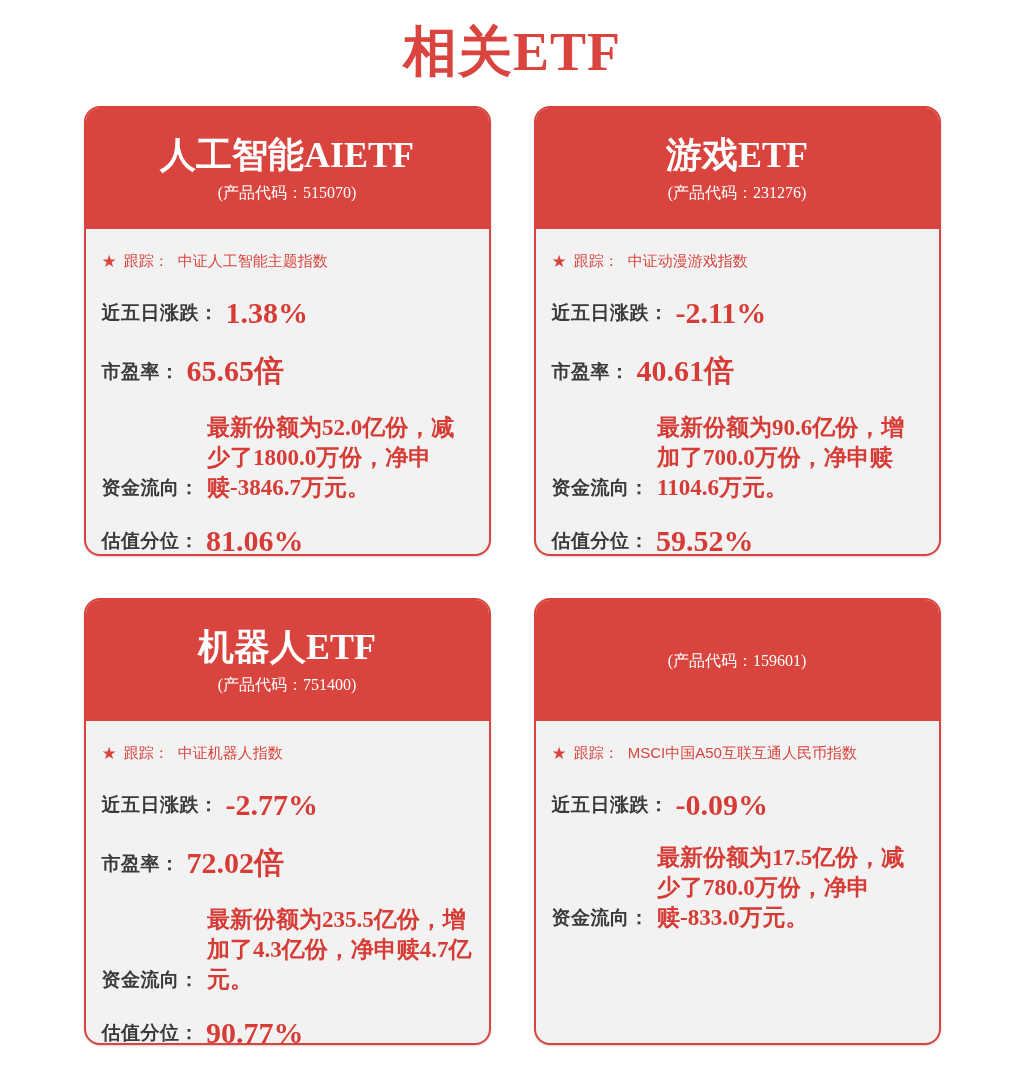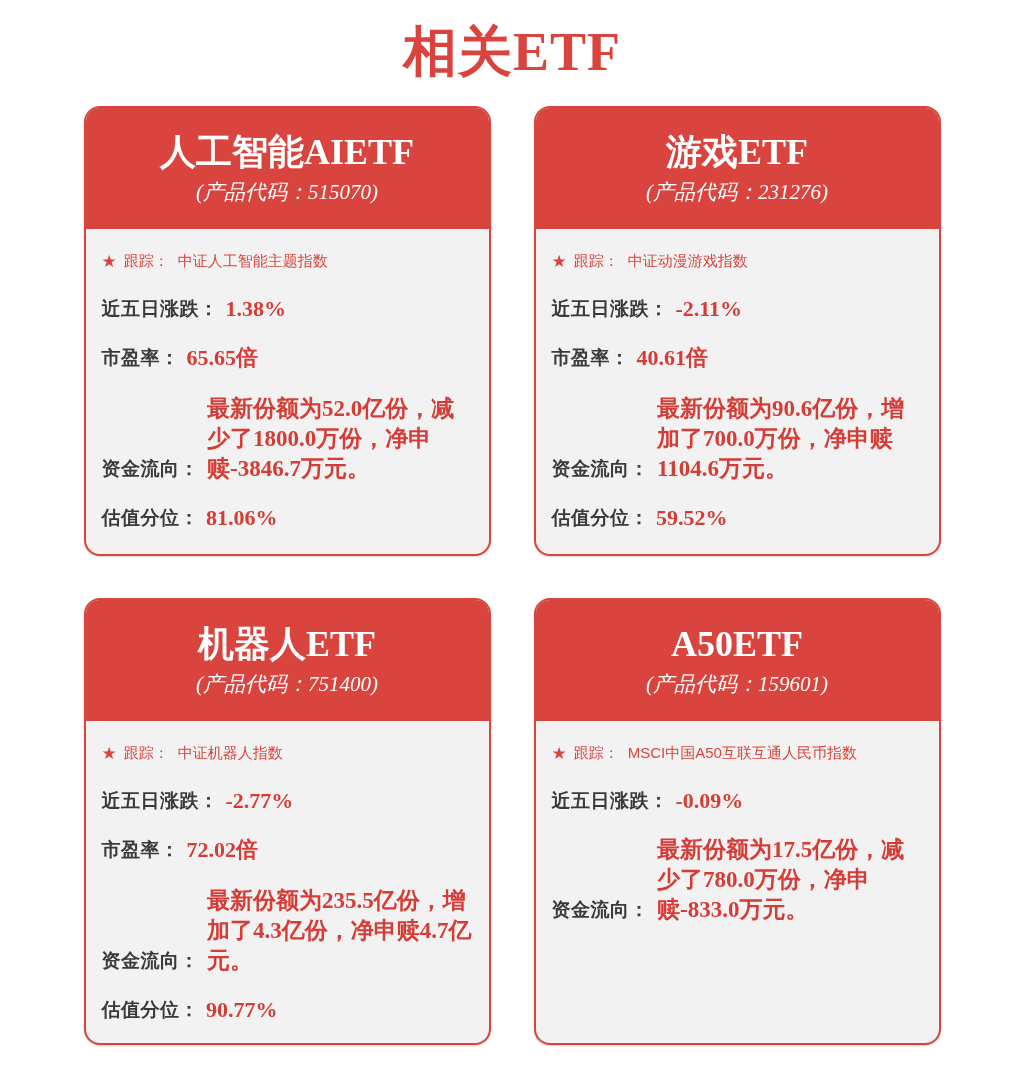--- a/index.html
+++ b/index.html
@@ -61,23 +61,22 @@
     color: var(--header-text);
     font-family: "Liberation Serif", "DejaVu Serif", serif;
     font-weight: 700;
     font-size: 36px;
     line-height: 1;
   }
   .card-code {
     color: var(--header-text);
     font-family: "Liberation Serif", "DejaVu Serif", serif;
     font-weight: 400;
-    font-size: 21px;
+    font-size: 16px;
     line-height: 1;
-    font-style: italic;
   }
   .card-body { padding: 23px 16px 0; }
   .track-row {
     display: flex;
     align-items: center;
     gap: 7px;
     color: var(--brand-red);
     font-size: 15px;
     margin-bottom: 25px;
   }
@@ -92,21 +91,21 @@
     color: var(--label-dark);
     font-weight: 700;
     font-size: 19px;
     flex: 0 0 auto;
     letter-spacing: 0.5px;
   }
   .stat-value {
     color: var(--value-red);
     font-family: "Liberation Serif", "DejaVu Serif", serif;
     font-weight: 700;
-    font-size: 22px;
+    font-size: 30px;
     margin-left: 7px;
   }
   .stat-row.flow { align-items: flex-end; }
   .stat-row.flow .stat-label { line-height: 30px; }
   .stat-row.flow .stat-value {
     font-size: 23px;
     line-height: 30px;
     margin-left: 8px;
     flex: 1 1 auto;
   }
@@ -208,21 +207,20 @@
           <div class="stat-row inline">
             <span class="stat-label">估值分位：</span>
             <span class="stat-value">90.77%</span>
           </div>
         </div>
     </div>
   </div>
 
   <div class="card">
     <div class="card-header">
-      <div class="card-title">A50ETF</div>
       <div class="card-code">(产品代码：159601)</div>
     </div>
     <div class="card-body">
       <div class="track-row">
         <span class="star-icon">★</span>
         <span class="track-label">跟踪：</span>
         <span class="track-index">MSCI中国A50互联互通人民币指数</span>
       </div>
       <div class="stat-rows">
           <div class="stat-row inline">

